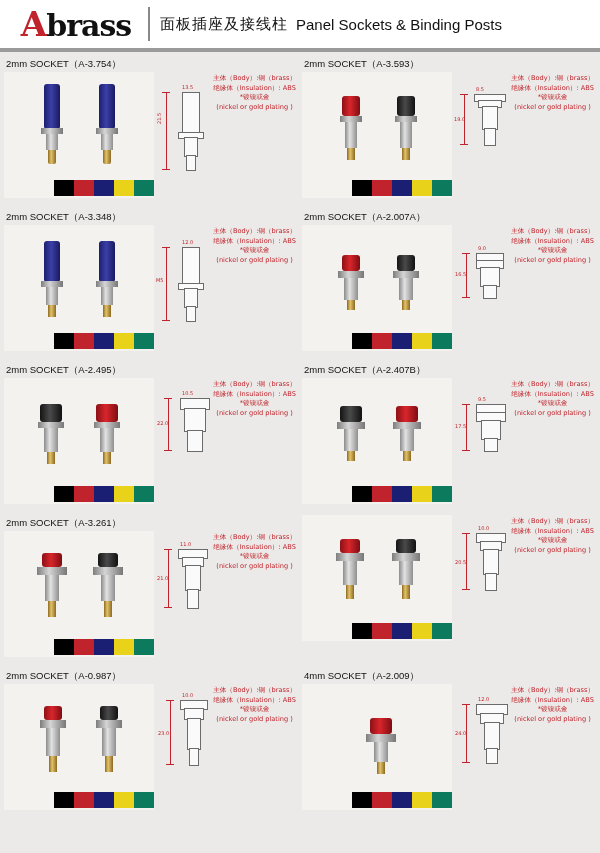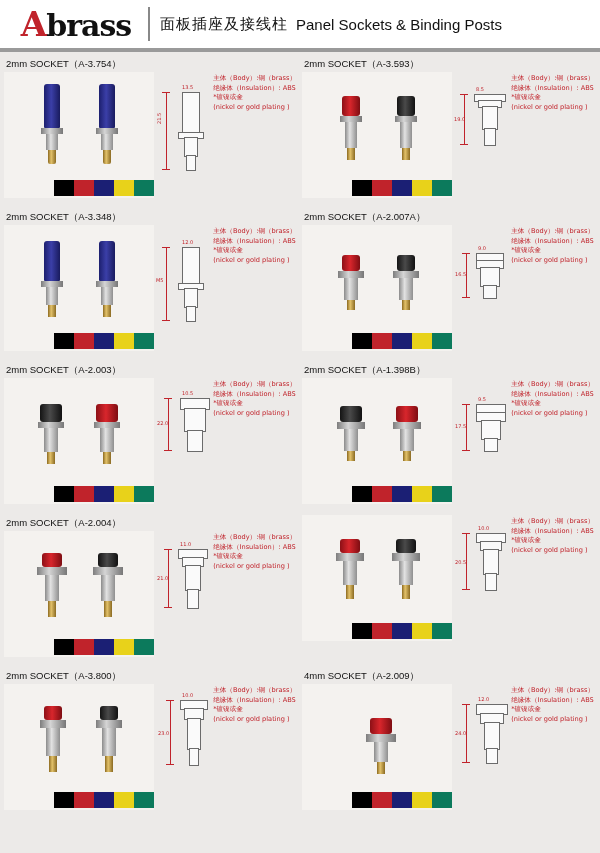--- a/index.html
+++ b/index.html
@@ -111,21 +111,21 @@
     position:absolute;
     right:2px;
     top:2px;
     font-size:6.6px;
     line-height:1.45;
     color:#111;
     text-align:left;
     font-family:"DejaVu Sans", sans-serif;
     white-space:nowrap;
   }
-  .spec .red{color:#c0232b;}
+  .spec .red{color:#c0232b;text-align:center;}
   .swatches{
     position:absolute;
     left:50px;
     bottom:2px;
     display:flex;
     height:16px;
     width:100px;
   }
   .swatches span{flex:1 1 auto;display:block;height:16px;}
   
@@ -324,21 +324,21 @@
             <div class="red">主体（Body）:铜（brass）</div>
             <div class="red">绝缘体（Insulation）: ABS</div>
             <div class="red">*镀镍或金</div>
             <div class="red">(nickel or gold plating )</div>
           </div>
         </div>
       </div>
     </div>
 
     <div class="cell">
-      <div class="cell-title">2mm SOCKET（A-2.003）</div>
+      <div class="cell-title">2mm SOCKET（A-2.495）</div>
       <div class="cell-body">
         <div class="photo">
           <div class="part cap-black" style="left:36px;top:26px;width:22px;height:18px;border-radius:3px;"></div>
           <div class="part nut" style="left:34px;top:44px;width:26px;height:6px;"></div>
           <div class="part metal" style="left:40px;top:50px;width:14px;height:24px;"></div>
           <div class="part brass" style="left:43px;top:74px;width:8px;height:12px;"></div>
           <div class="part cap-red" style="left:92px;top:26px;width:22px;height:18px;border-radius:3px;"></div>
           <div class="part nut" style="left:90px;top:44px;width:26px;height:6px;"></div>
           <div class="part metal" style="left:96px;top:50px;width:14px;height:24px;"></div>
           <div class="part brass" style="left:99px;top:74px;width:8px;height:12px;"></div>
@@ -363,21 +363,21 @@
             <div class="red">主体（Body）:铜（brass）</div>
             <div class="red">绝缘体（Insulation）: ABS</div>
             <div class="red">*镀镍或金</div>
             <div class="red">(nickel or gold plating )</div>
           </div>
         </div>
       </div>
     </div>
 
     <div class="cell">
-      <div class="cell-title">2mm SOCKET（A-1.398B）</div>
+      <div class="cell-title">2mm SOCKET（A-2.407B）</div>
       <div class="cell-body">
         <div class="photo">
           <div class="part cap-black" style="left:38px;top:28px;width:22px;height:16px;border-radius:3px;"></div>
           <div class="part nut" style="left:35px;top:44px;width:28px;height:7px;"></div>
           <div class="part metal" style="left:42px;top:51px;width:14px;height:22px;"></div>
           <div class="part brass" style="left:45px;top:73px;width:8px;height:10px;"></div>
           <div class="part cap-red" style="left:94px;top:28px;width:22px;height:16px;border-radius:3px;"></div>
           <div class="part nut" style="left:91px;top:44px;width:28px;height:7px;"></div>
           <div class="part metal" style="left:98px;top:51px;width:14px;height:22px;"></div>
           <div class="part brass" style="left:101px;top:73px;width:8px;height:10px;"></div>
@@ -403,21 +403,21 @@
             <div class="red">主体（Body）:铜（brass）</div>
             <div class="red">绝缘体（Insulation）: ABS</div>
             <div class="red">*镀镍或金</div>
             <div class="red">(nickel or gold plating )</div>
           </div>
         </div>
       </div>
     </div>
 
     <div class="cell">
-      <div class="cell-title">2mm SOCKET（A-2.004）</div>
+      <div class="cell-title">2mm SOCKET（A-3.261）</div>
       <div class="cell-body">
         <div class="photo">
           <div class="part cap-red" style="left:38px;top:22px;width:20px;height:14px;border-radius:3px;"></div>
           <div class="part nut" style="left:33px;top:36px;width:30px;height:8px;"></div>
           <div class="part metal" style="left:41px;top:44px;width:14px;height:26px;"></div>
           <div class="part brass" style="left:44px;top:70px;width:8px;height:16px;"></div>
           <div class="part cap-black" style="left:94px;top:22px;width:20px;height:14px;border-radius:3px;"></div>
           <div class="part nut" style="left:89px;top:36px;width:30px;height:8px;"></div>
           <div class="part metal" style="left:97px;top:44px;width:14px;height:26px;"></div>
           <div class="part brass" style="left:100px;top:70px;width:8px;height:16px;"></div>
@@ -482,21 +482,21 @@
             <div class="red">主体（Body）:铜（brass）</div>
             <div class="red">绝缘体（Insulation）: ABS</div>
             <div class="red">*镀镍或金</div>
             <div class="red">(nickel or gold plating )</div>
           </div>
         </div>
       </div>
     </div>
 
     <div class="cell">
-      <div class="cell-title">2mm SOCKET（A-3.800）</div>
+      <div class="cell-title">2mm SOCKET（A-0.987）</div>
       <div class="cell-body">
         <div class="photo">
           <div class="part cap-red" style="left:40px;top:22px;width:18px;height:14px;border-radius:3px;"></div>
           <div class="part nut" style="left:36px;top:36px;width:26px;height:8px;"></div>
           <div class="part metal" style="left:42px;top:44px;width:14px;height:28px;"></div>
           <div class="part brass" style="left:45px;top:72px;width:8px;height:16px;"></div>
           <div class="part cap-black" style="left:96px;top:22px;width:18px;height:14px;border-radius:3px;"></div>
           <div class="part nut" style="left:92px;top:36px;width:26px;height:8px;"></div>
           <div class="part metal" style="left:98px;top:44px;width:14px;height:28px;"></div>
           <div class="part brass" style="left:101px;top:72px;width:8px;height:16px;"></div>

